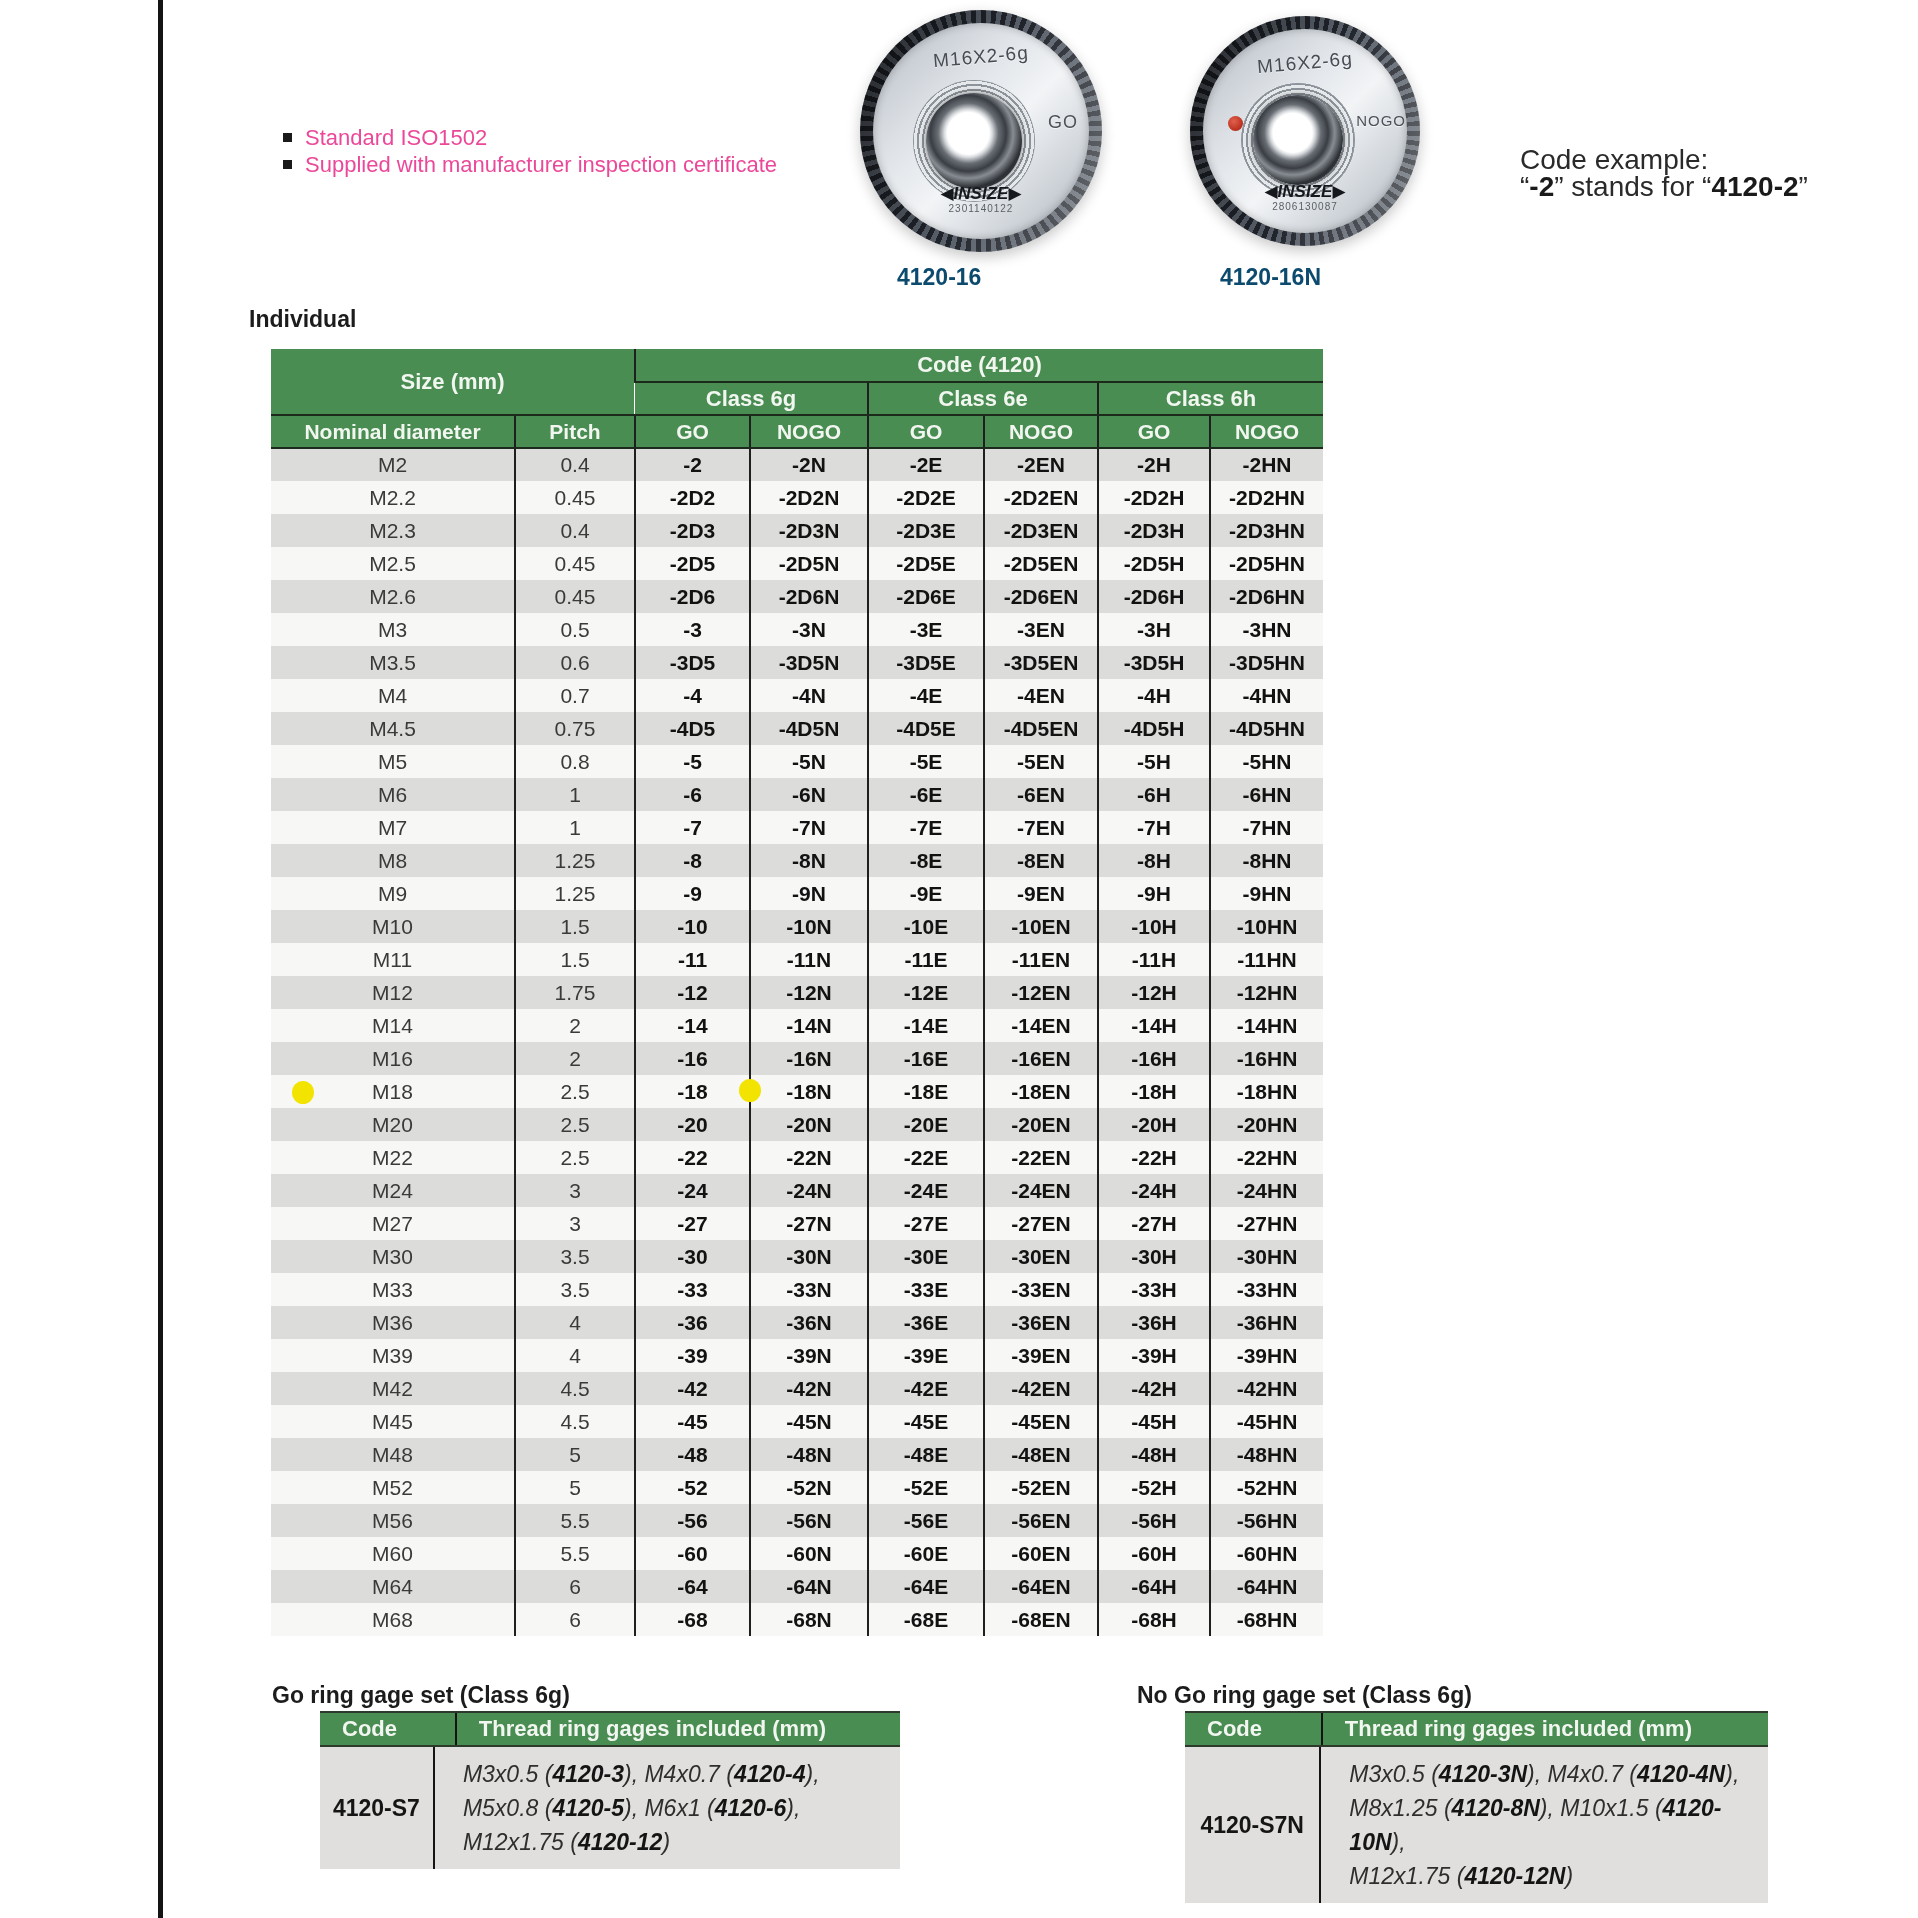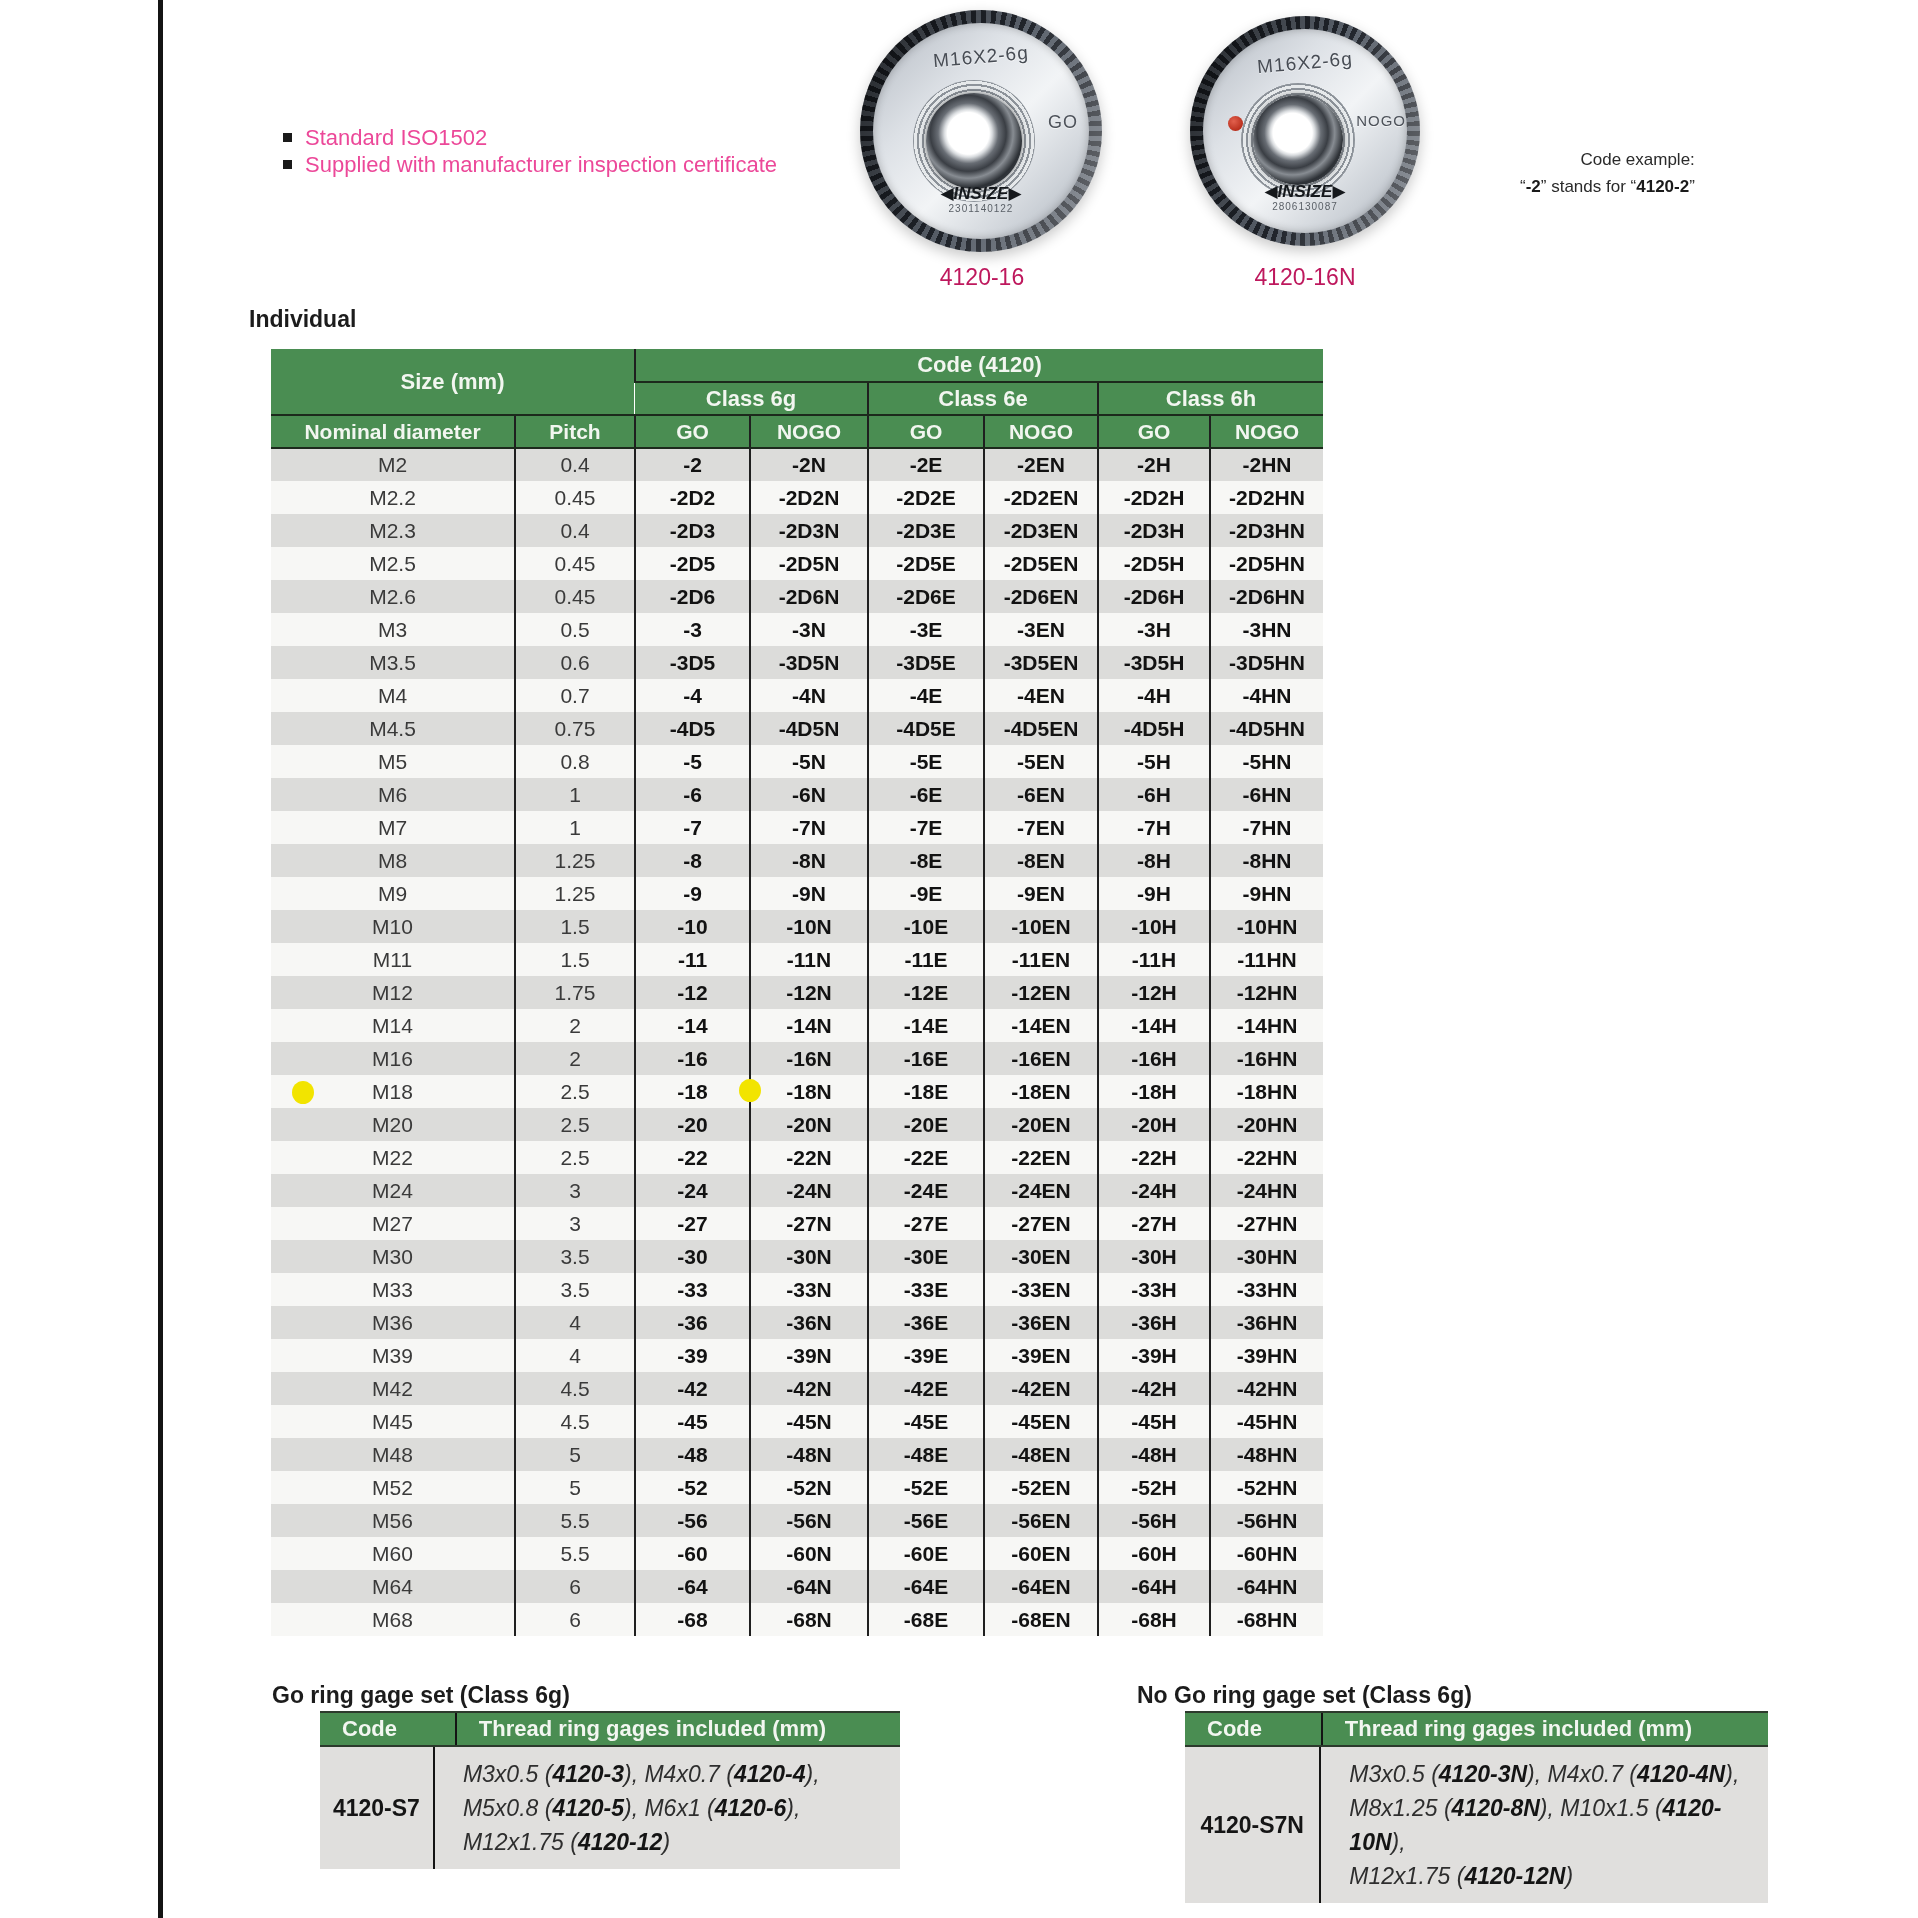--- a/index.html
+++ b/index.html
@@ -74,26 +74,26 @@
   }
   .ring-serial{
     position:absolute;left:0;right:0;text-align:center;
     font-size:10px;color:#595f66;letter-spacing:1px;
   }
   .ring-red-dot{
     position:absolute;width:15px;height:15px;border-radius:50%;
     background:radial-gradient(circle at 38% 35%,#e2604d,#b92f1d 70%);
   }
   .ring-caption{
-    position:absolute;width:170px;text-align:center;
-    font-size:23px;font-weight:normal;color:#be185d;
+    position:absolute;width:170px;
+    font-size:23px;font-weight:bold;color:#0c4a6e;
   }
 
   
-  .code-example{position:absolute;left:1520px;top:146px;font-size:17px;color:#2a2a2a;line-height:27px;text-align:right;}
+  .code-example{position:absolute;left:1520px;top:146px;font-size:28px;color:#2a2a2a;line-height:27px;}
   .code-example b{color:#1a1a1a;}
 
   .individual-label{position:absolute;left:249px;top:306px;font-size:23px;font-weight:bold;color:#1c1c1c;}
 
   
   .main-table-wrap{position:absolute;left:271px;top:349px;}
   table.main{border-collapse:collapse;table-layout:fixed;width:1052px;}
   table.main th,table.main td{
     text-align:center;vertical-align:middle;overflow:hidden;white-space:nowrap;
   }

